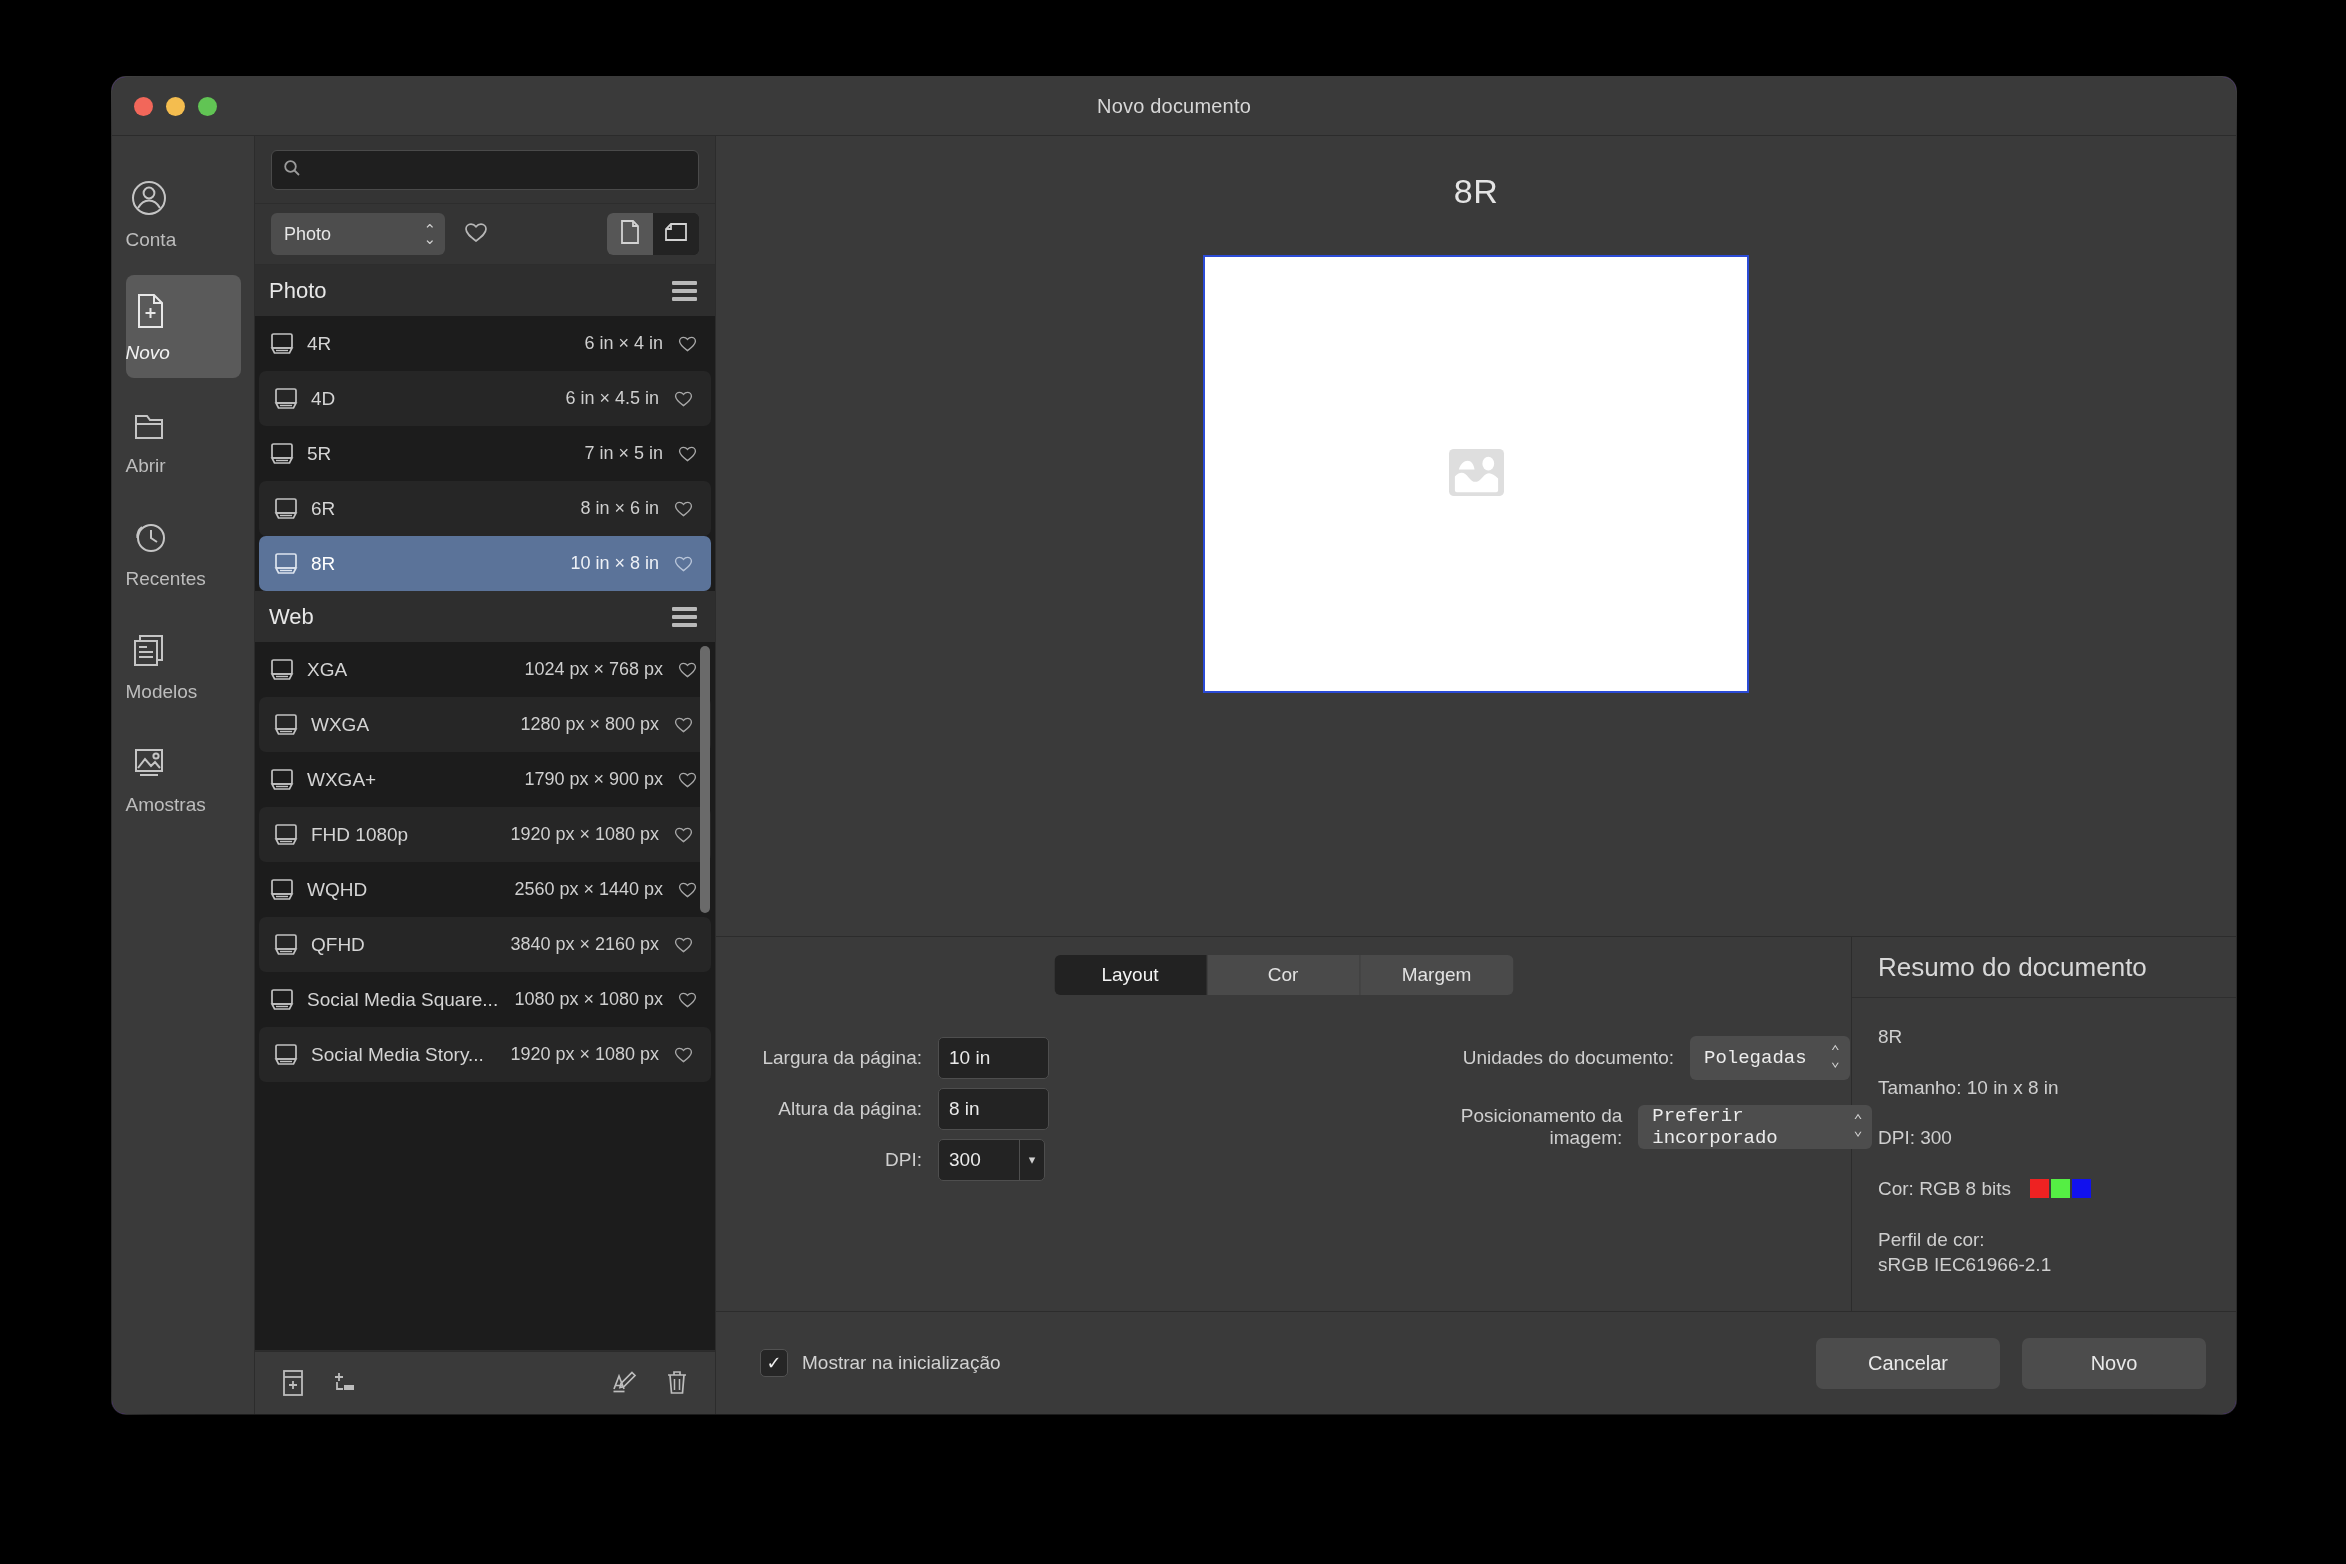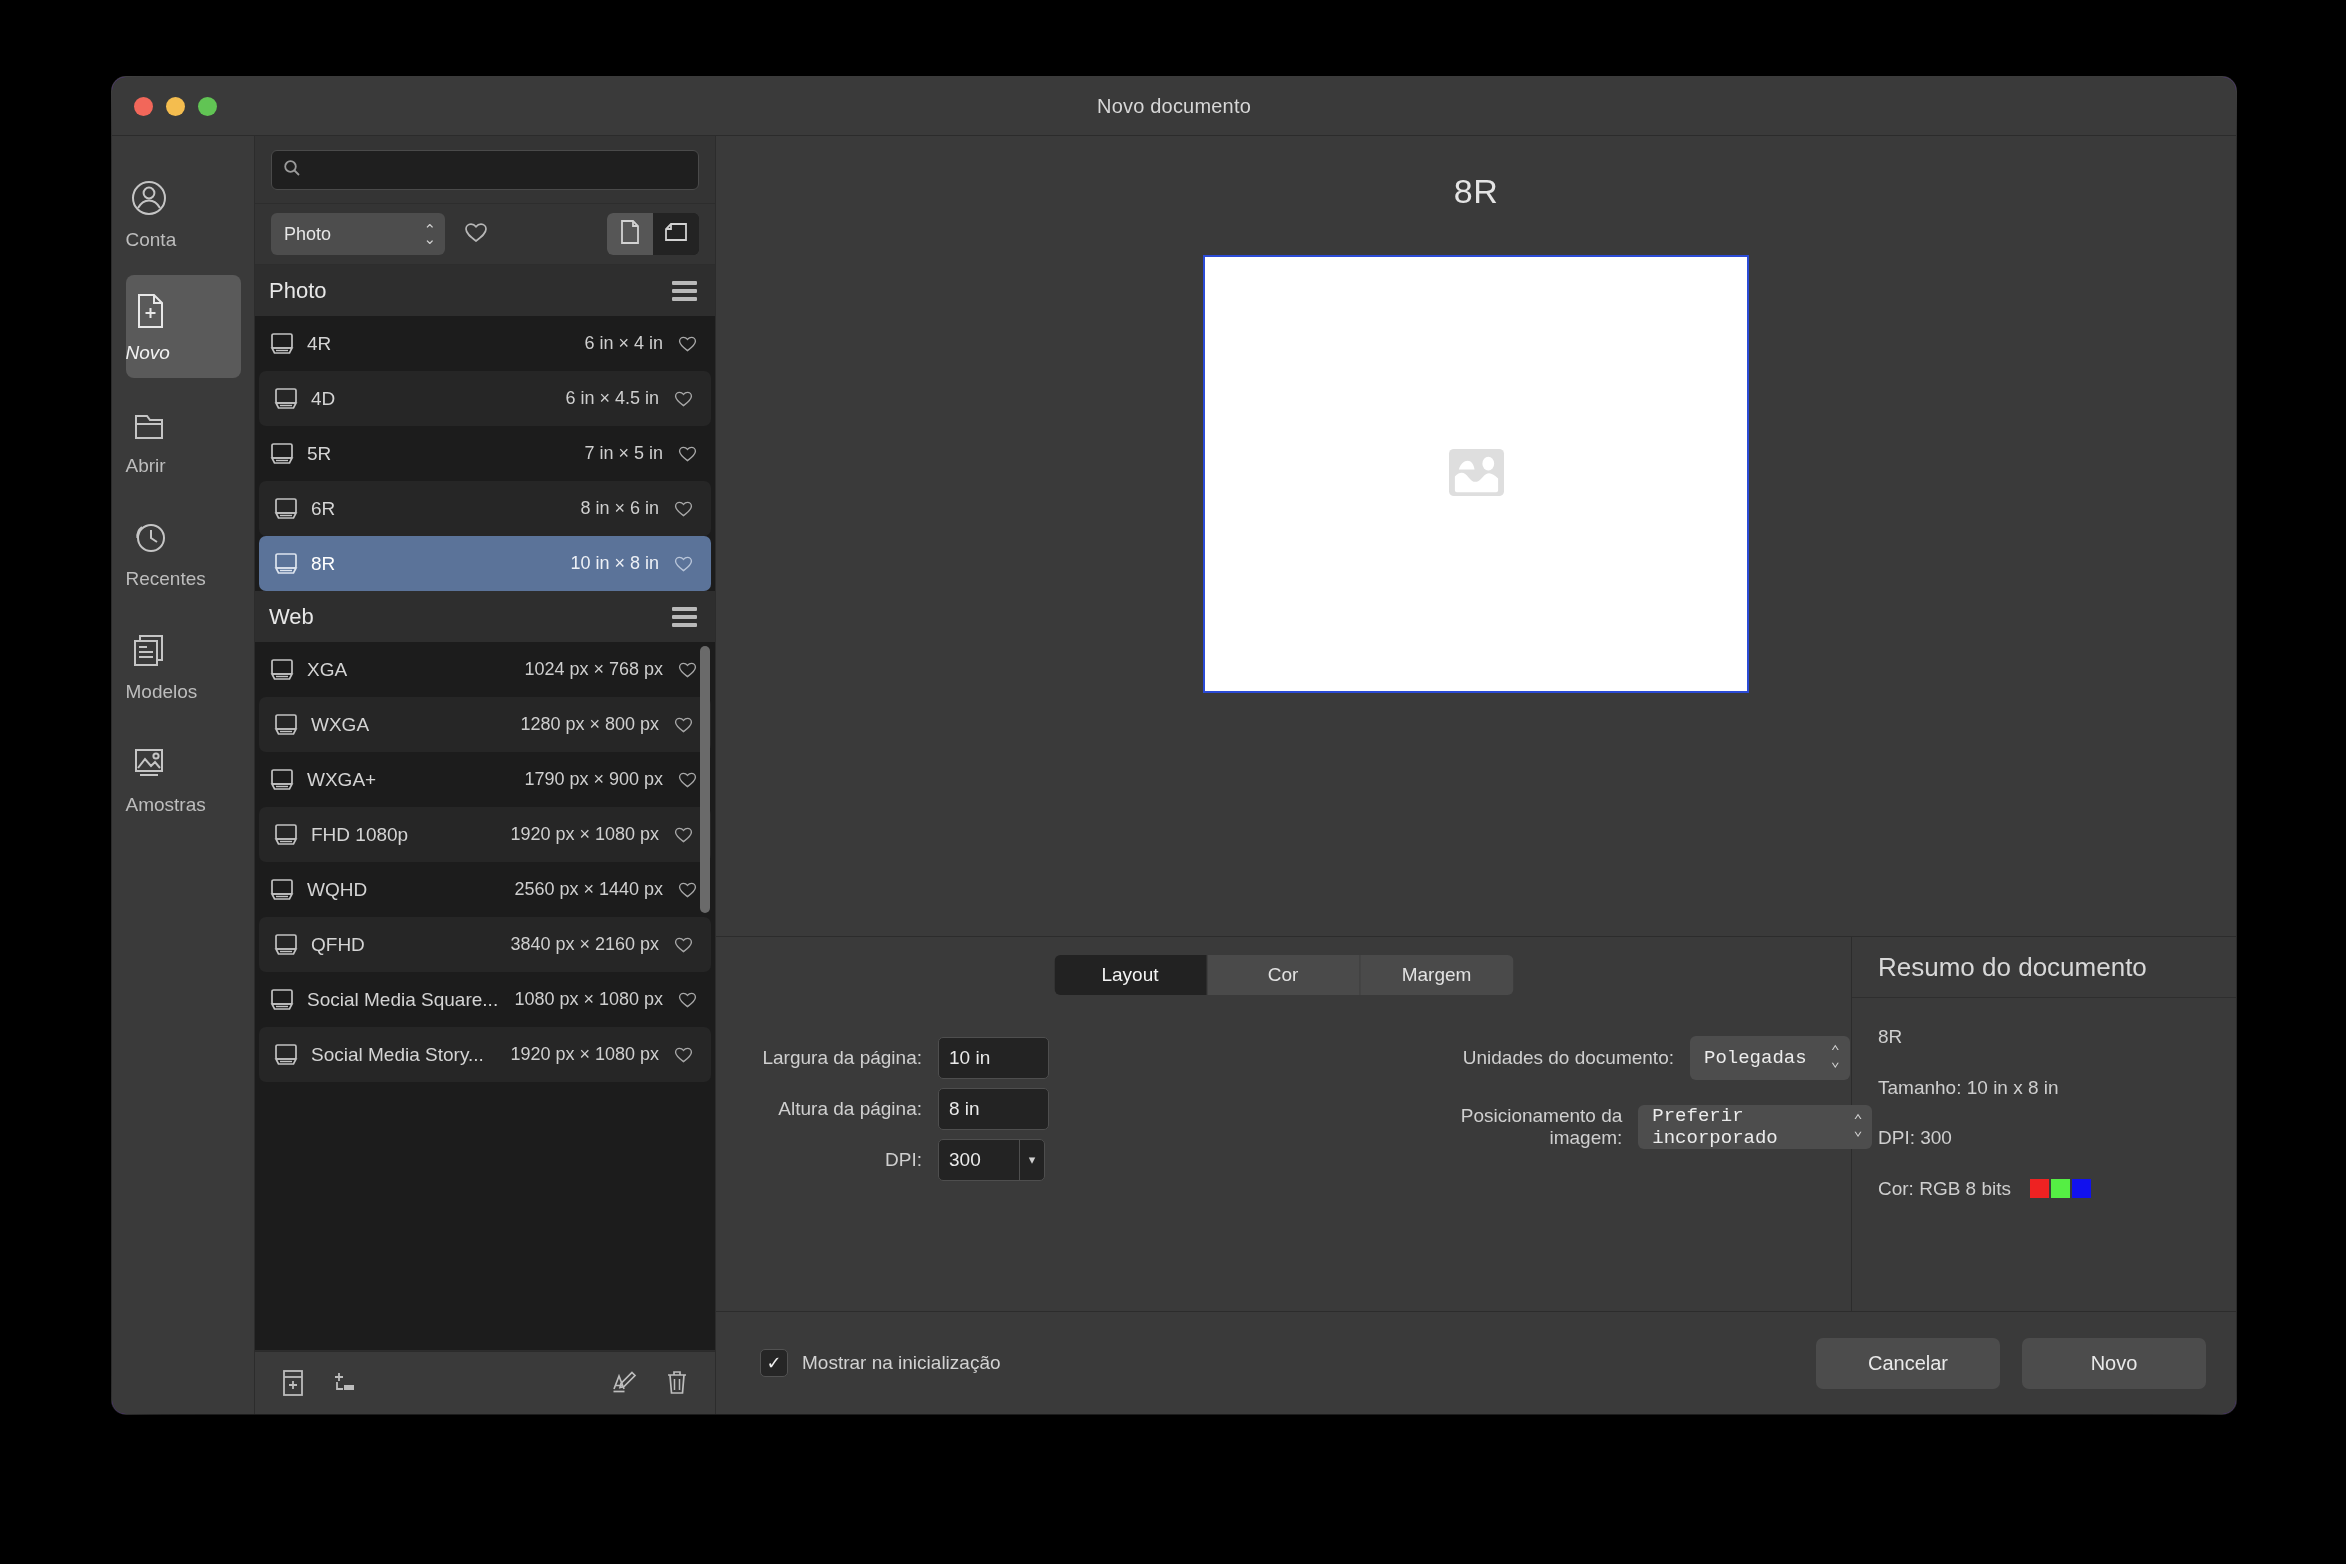--- a/index.html
+++ b/index.html
@@ -725,20 +725,24 @@
             <div class="sum-line">Tamanho: 10 in x 8 in</div>
             <div class="sum-line">DPI:  300</div>
             <div class="sum-line">
               <span>Cor: RGB 8 bits</span>
               <span class="swatches">
                 <i class="sw" style="background:#ee2222"></i>
                 <i class="sw" style="background:#55ee44"></i>
                 <i class="sw" style="background:#1111ee"></i>
               </span>
             </div>
+            <div class="sum-line">
+              <span>Perfil de cor:</span><br>
+              <span>sRGB IEC61966-2.1</span>
+            </div>
           </div>
         </div>
       </div>
 
       <div class="footer">
         <div class="check">
           <span class="cbox">
             <span>✓</span>
           </span>
           <span class="check-label">Mostrar na inicialização</span>

